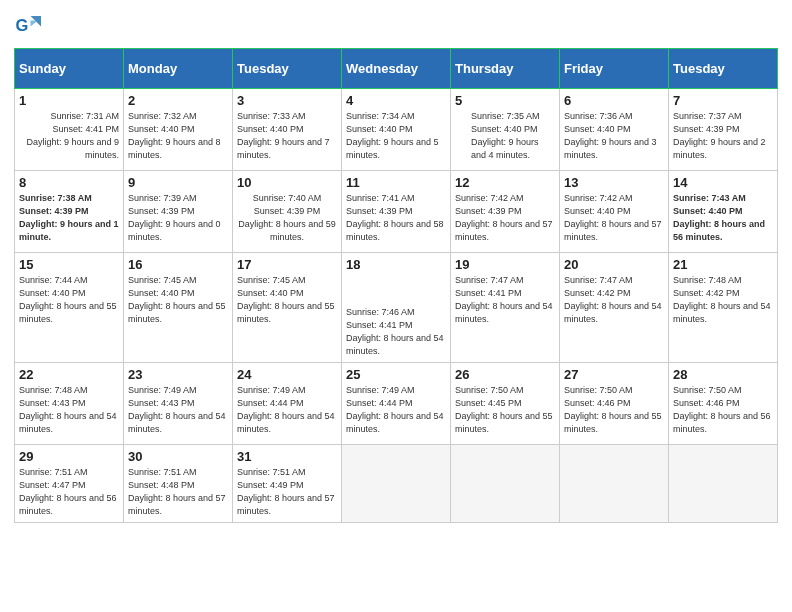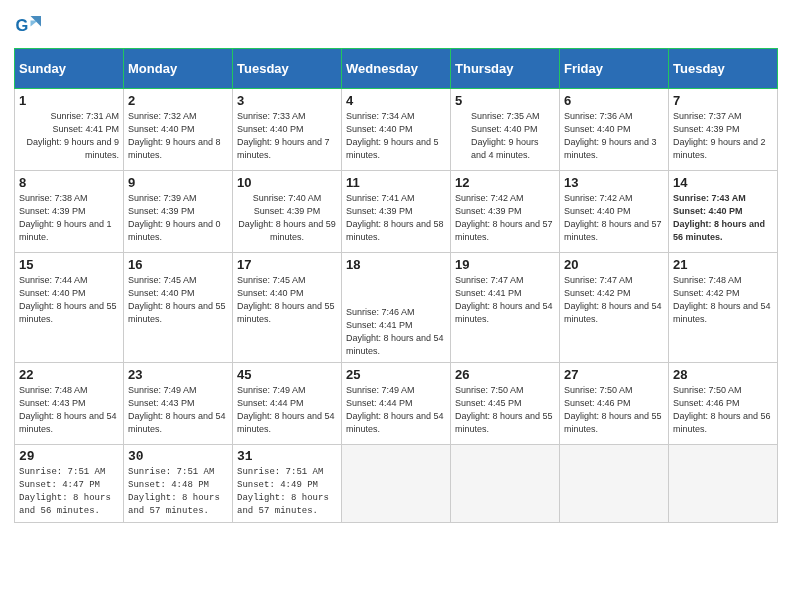--- a/index.html
+++ b/index.html
@@ -82,21 +82,20 @@
       display: block;
       margin-bottom: 2px;
     }
     .day-detail {
       font-size: 9px;
       color: #333;
       line-height: 1.45;
     }
     .last-row td {
       height: 68px;
-      font-family: Liberation Mono, monospace;
     }
   </style>
 </head>
 <body>
 
 <div class="container">
   <div class="header-row">
     <div class="logo">
       <svg class="logo-icon" viewBox="0 0 40 40">
         <rect x="0" y="0" width="40" height="40" fill="white"></rect>
@@ -170,21 +169,21 @@
           <td>
             <span class="day-num">7</span>
             <div class="day-detail" style="white-space: pre-line;">Sunrise: 7:37 AM
 Sunset: 4:39 PM
 Daylight: 9 hours and 2 minutes.</div>
           </td>
         </tr>
         <tr>
           <td>
             <span class="day-num">8</span>
-            <div class="day-detail" style="white-space: pre-line;">Sunrise: 7:38 AM
+            <div class="day-detail" style="white-space: pre-line; font-weight: bold;">Sunrise: 7:38 AM
 Sunset: 4:39 PM
 Daylight: 9 hours and 1 minute.</div>
           </td>
           <td>
             <span class="day-num">9</span>
             <div class="day-detail" style="white-space: pre-line;">Sunrise: 7:39 AM
 Sunset: 4:39 PM
 Daylight: 9 hours and 0 minutes.</div>
           </td>
           <td>
@@ -269,21 +268,21 @@
 Sunset: 4:43 PM
 Daylight: 8 hours and 54 minutes.</div>
           </td>
           <td>
             <span class="day-num">23</span>
             <div class="day-detail" style="white-space: pre-line;">Sunrise: 7:49 AM
 Sunset: 4:43 PM
 Daylight: 8 hours and 54 minutes.</div>
           </td>
           <td>
-            <span class="day-num">45</span>
+            <span class="day-num">24</span>
             <div class="day-detail" style="white-space: pre-line;">Sunrise: 7:49 AM
 Sunset: 4:44 PM
 Daylight: 8 hours and 54 minutes.</div>
           </td>
           <td>
             <span class="day-num">25</span>
             <div class="day-detail" style="white-space: pre-line;">Sunrise: 7:49 AM
 Sunset: 4:44 PM
 Daylight: 8 hours and 54 minutes.</div>
           </td>

